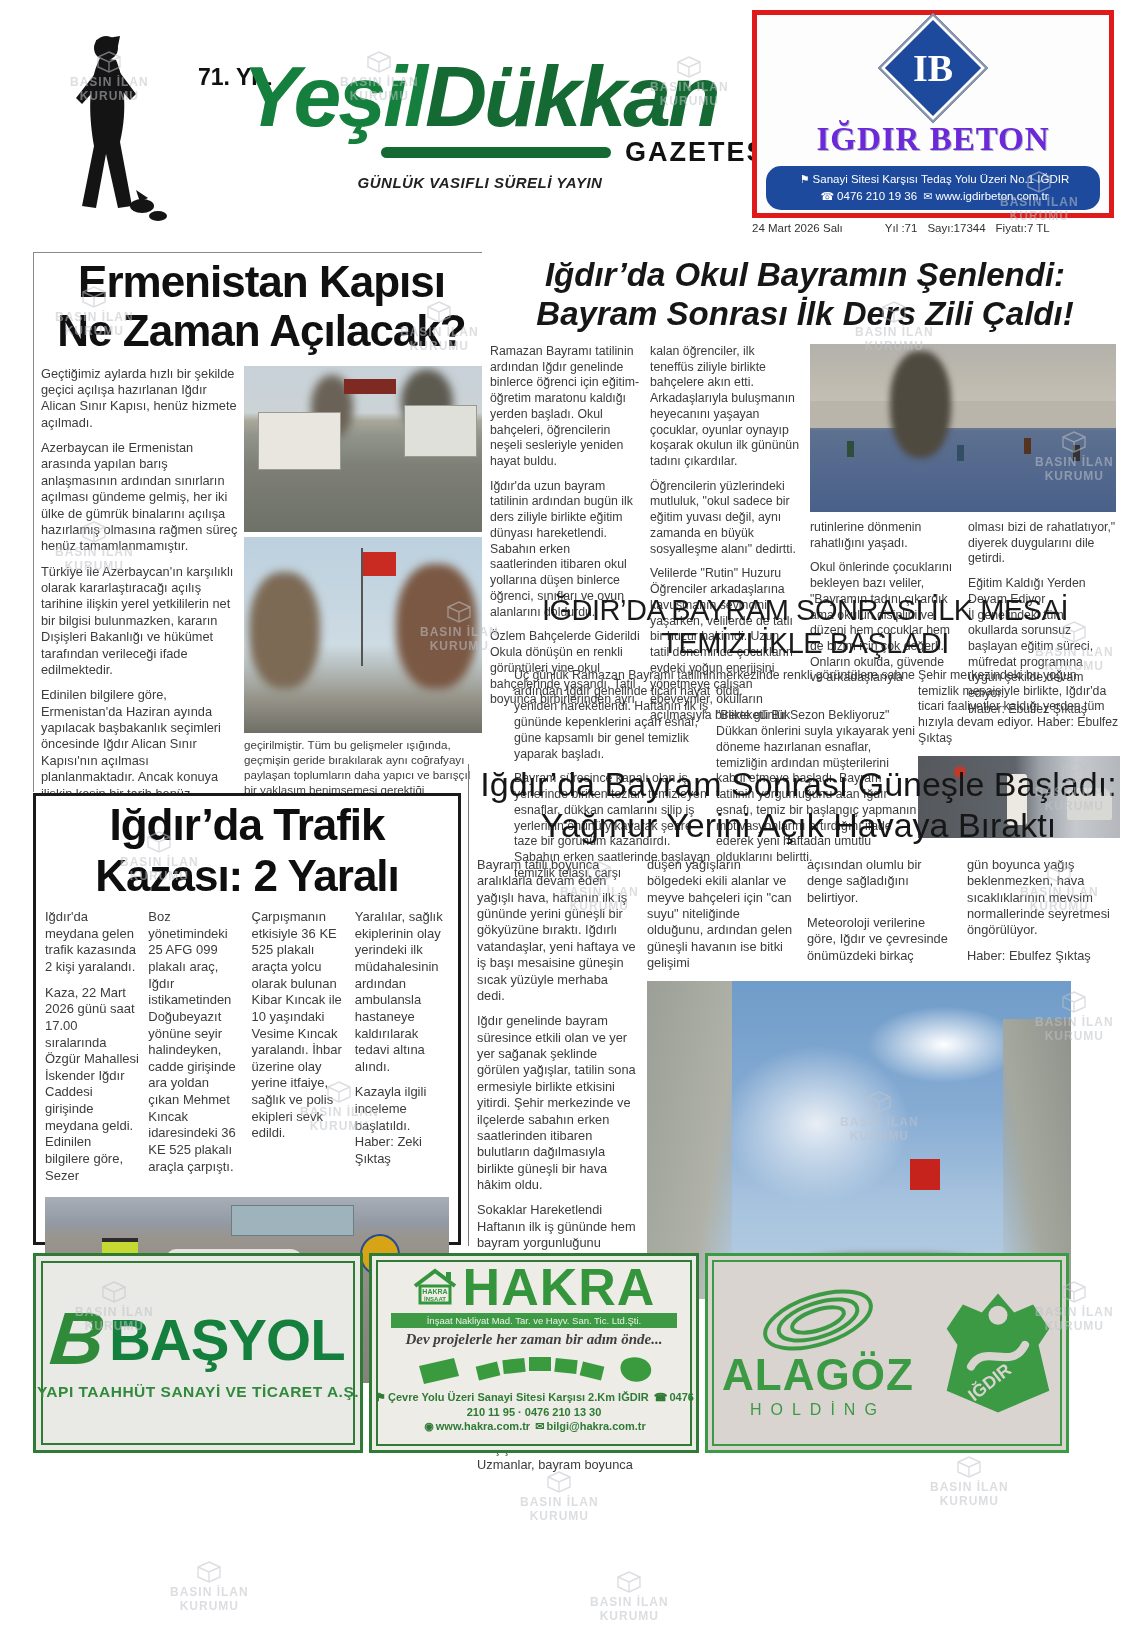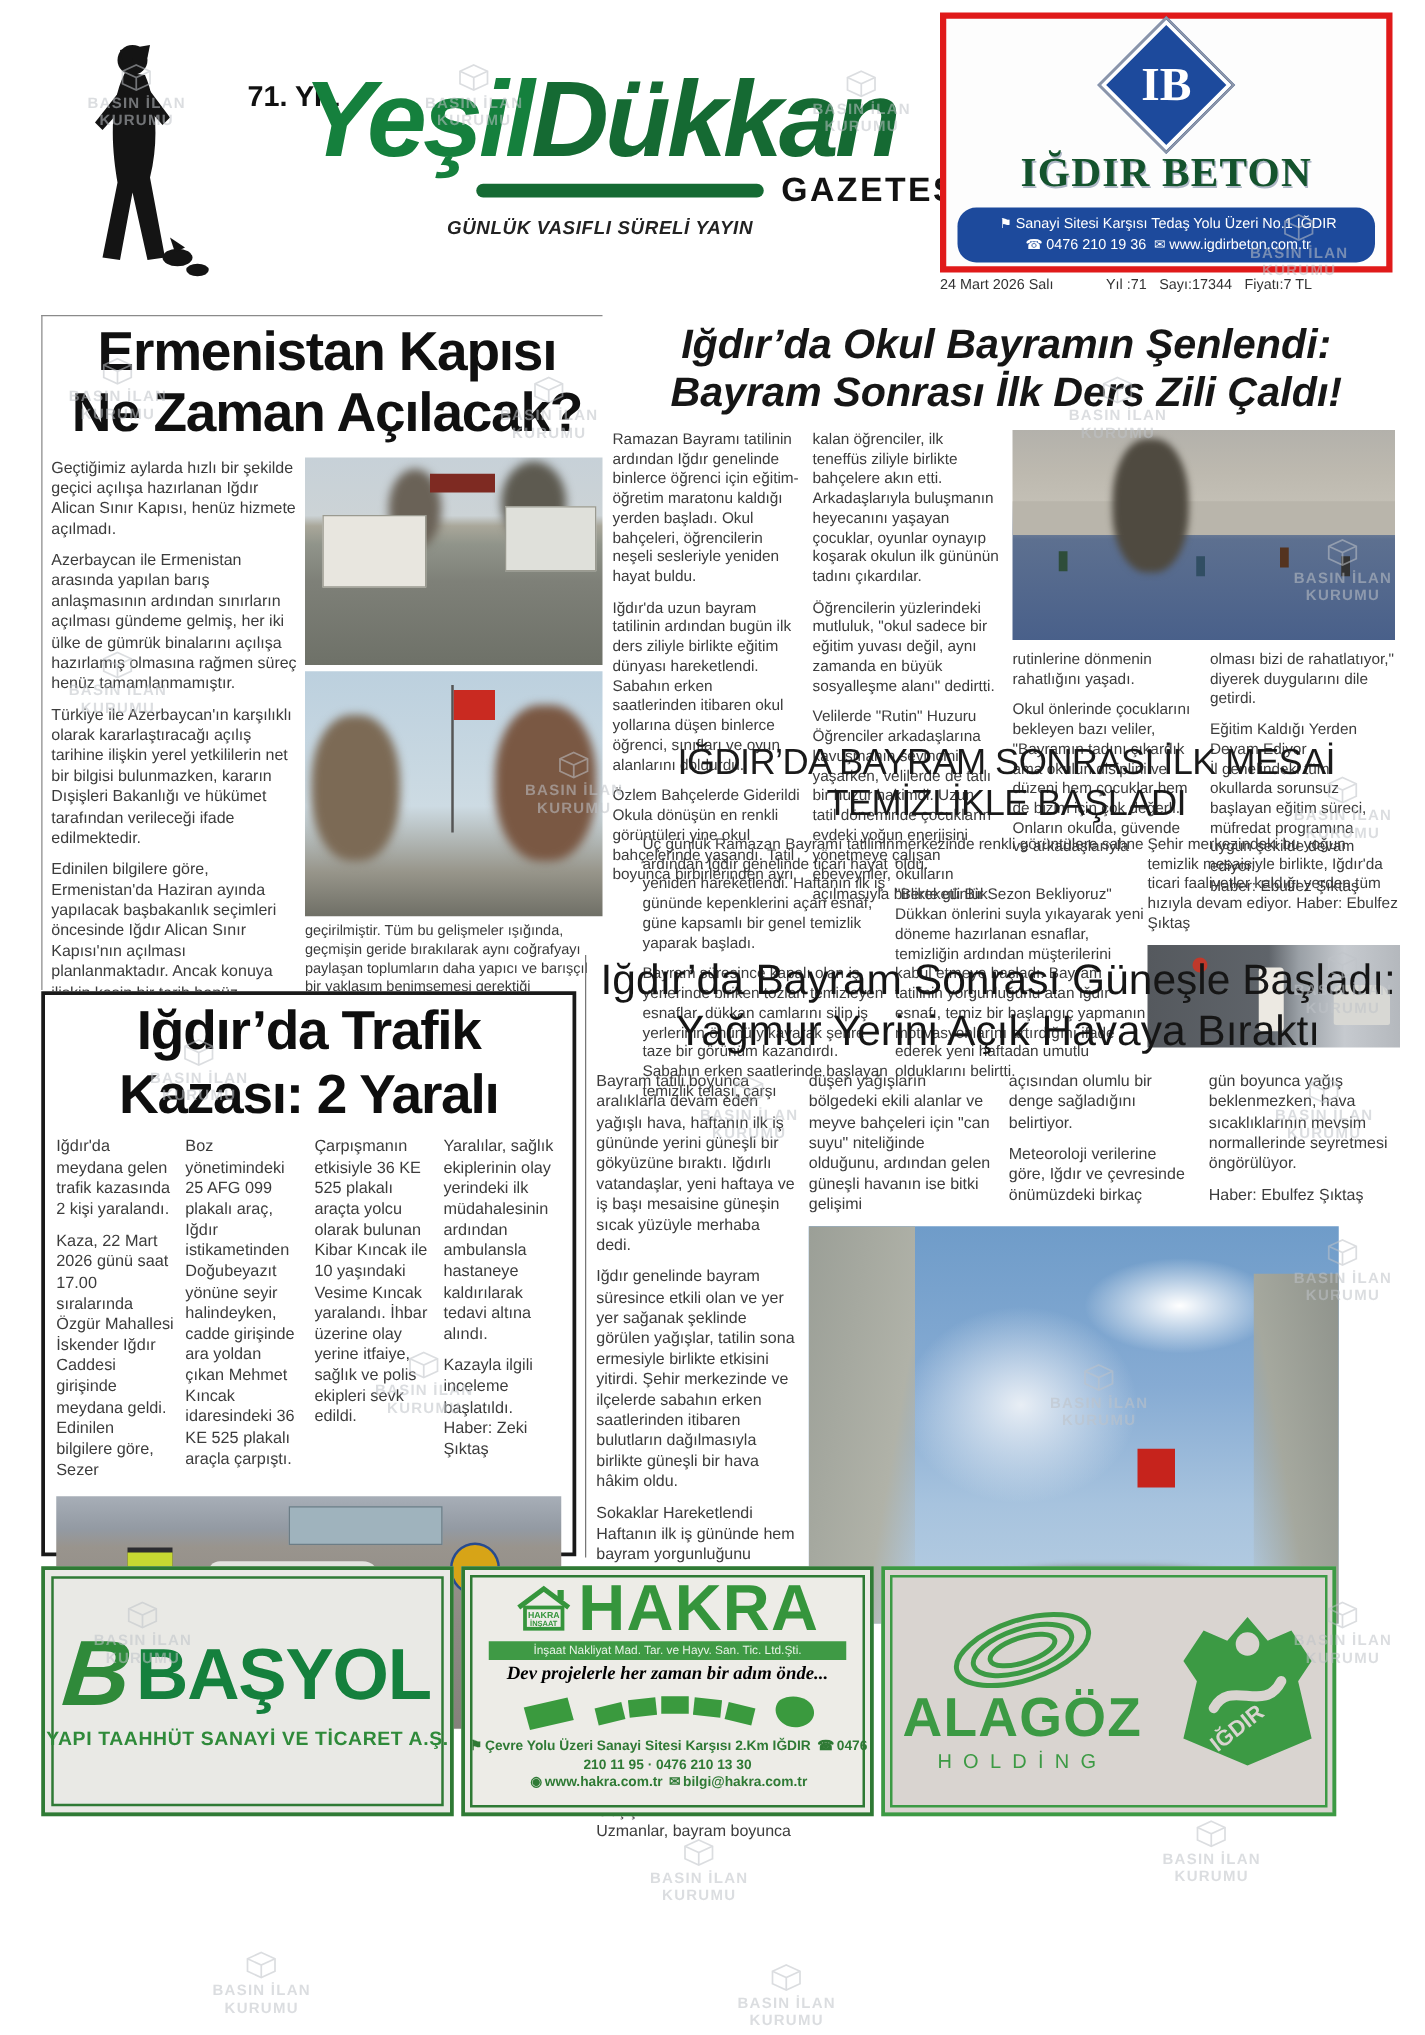--- a/index.html
+++ b/index.html
@@ -21,21 +21,21 @@
   .gaz-row{display:flex;align-items:center;justify-content:flex-end;margin-top:2px;padding-right:4px;}
   .gaz-swash{width:230px;height:11px;background:#156a33;border-radius:6px;margin-right:14px;}
   .gaz-label{font-size:27px;font-weight:bold;color:#121212;letter-spacing:2px;}
   .tagline{margin-top:6px;text-align:center;font-size:15px;font-weight:bold;font-style:italic;color:#222;letter-spacing:.5px;}
   
   .ib-ad{position:absolute;left:752px;top:10px;width:352px;height:198px;border:5px solid #e01a1a;background:#fdfdfd;
          display:flex;flex-direction:column;align-items:center;}
   .ib-diamond{width:74px;height:74px;background:#1d4a9c;transform:rotate(45deg);margin-top:14px;
               border:2px solid #8d96a8;box-shadow:inset 0 0 0 3px #ffffff;display:flex;align-items:center;justify-content:center;}
   .ib-diamond span{transform:rotate(-45deg);color:#fff;font-family:"Liberation Serif", serif;font-size:38px;font-weight:bold;}
-  .ib-name{margin-top:14px;font-family:"Liberation Serif", serif;font-size:33px;font-weight:bold;color:#14532d;
+  .ib-name{margin-top:14px;font-family:"Liberation Serif", serif;font-size:33px;font-weight:bold;color:#6d28d9;
            letter-spacing:1px;text-shadow:1px 1px 0 #aeb6c6;}
   .ib-bar{margin-top:8px;width:318px;background:#1d4a9c;border-radius:15px;color:#fff;font-size:11.5px;
           padding:5px 8px;text-align:center;line-height:1.45;}
   .ib-bar .ic{font-size:11px;margin:0 3px;}
   .dateline{position:absolute;left:752px;top:222px;width:356px;display:flex;font-size:11.5px;color:#333;}
   .dateline .dl-right{margin-left:42px;display:flex;gap:10px;}
   
   .art p{margin:0 0 9px 0;white-space:pre-line;}
   .col{line-height:1.28;color:#3c3c3c;}
   .photo{position:relative;overflow:hidden;background:#b9b9b9;}
@@ -117,21 +117,21 @@
              display:flex;flex-direction:column;align-items:center;justify-content:center;}
   .bas-row{display:flex;align-items:center;}
   .bas-b{font-size:74px;font-weight:bold;font-style:italic;color:#2f8a3a;transform:skew(-6deg);line-height:.8;margin-right:4px;}
   .bas-name{font-size:58px;font-weight:bold;color:#15803d;letter-spacing:-1px;}
   .bas-sub{margin-top:10px;font-size:15.5px;font-weight:bold;color:#2f8a3a;letter-spacing:.5px;}
   .ad-hakra{width:330px;background:#edece7;border:3px solid #2f7a35;box-shadow:inset 0 0 0 4px #edece7, inset 0 0 0 6px #2f7a35;
             display:flex;flex-direction:column;align-items:center;padding-top:8px;}
   .hak-row{display:flex;align-items:center;gap:6px;}
   .hak-name{font-size:52px;font-weight:bold;color:#35953c;letter-spacing:1px;line-height:.9;}
   .hak-bar{margin-top:2px;width:88%;background:#3f9a45;color:#e8f2e6;font-size:9.5px;text-align:center;padding:2px 0;}
-  .hak-slogan{margin-top:3px;font-size:15px;font-weight:bold;font-style:italic;color:#000000;font-family:"Liberation Serif", serif;}
+  .hak-slogan{margin-top:3px;font-size:15px;font-weight:bold;font-style:italic;color:#404040;font-family:"Liberation Serif", serif;}
   .hak-contact{margin-top:2px;font-size:11px;font-weight:bold;color:#2f7a35;line-height:1.35;text-align:center;}
   .hak-contact .ic{margin:0 2px;}
   .ad-alagoz{width:364px;background:#d9d4d0;border:3px solid #3c9a44;box-shadow:inset 0 0 0 4px #d9d4d0, inset 0 0 0 6px #3c9a44;
              display:flex;align-items:center;justify-content:space-between;padding:0 14px;}
   .ala-left{display:flex;flex-direction:column;align-items:center;}
   .ala-name{font-size:44px;font-weight:bold;color:#3c9a44;letter-spacing:1px;line-height:1;}
   .ala-sub{font-size:16px;color:#3c9a44;letter-spacing:9px;margin-top:4px;}
 </style>
 </head>
 <body>

